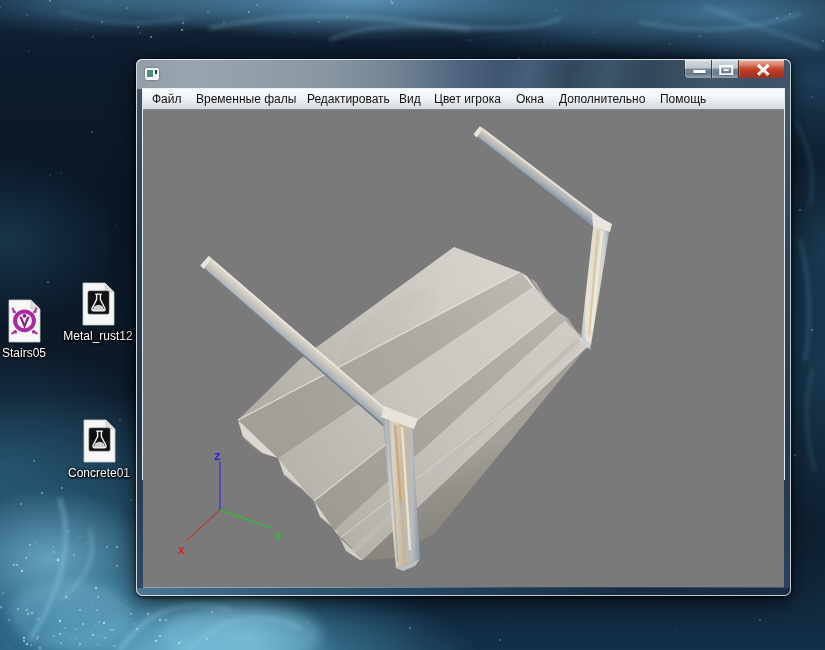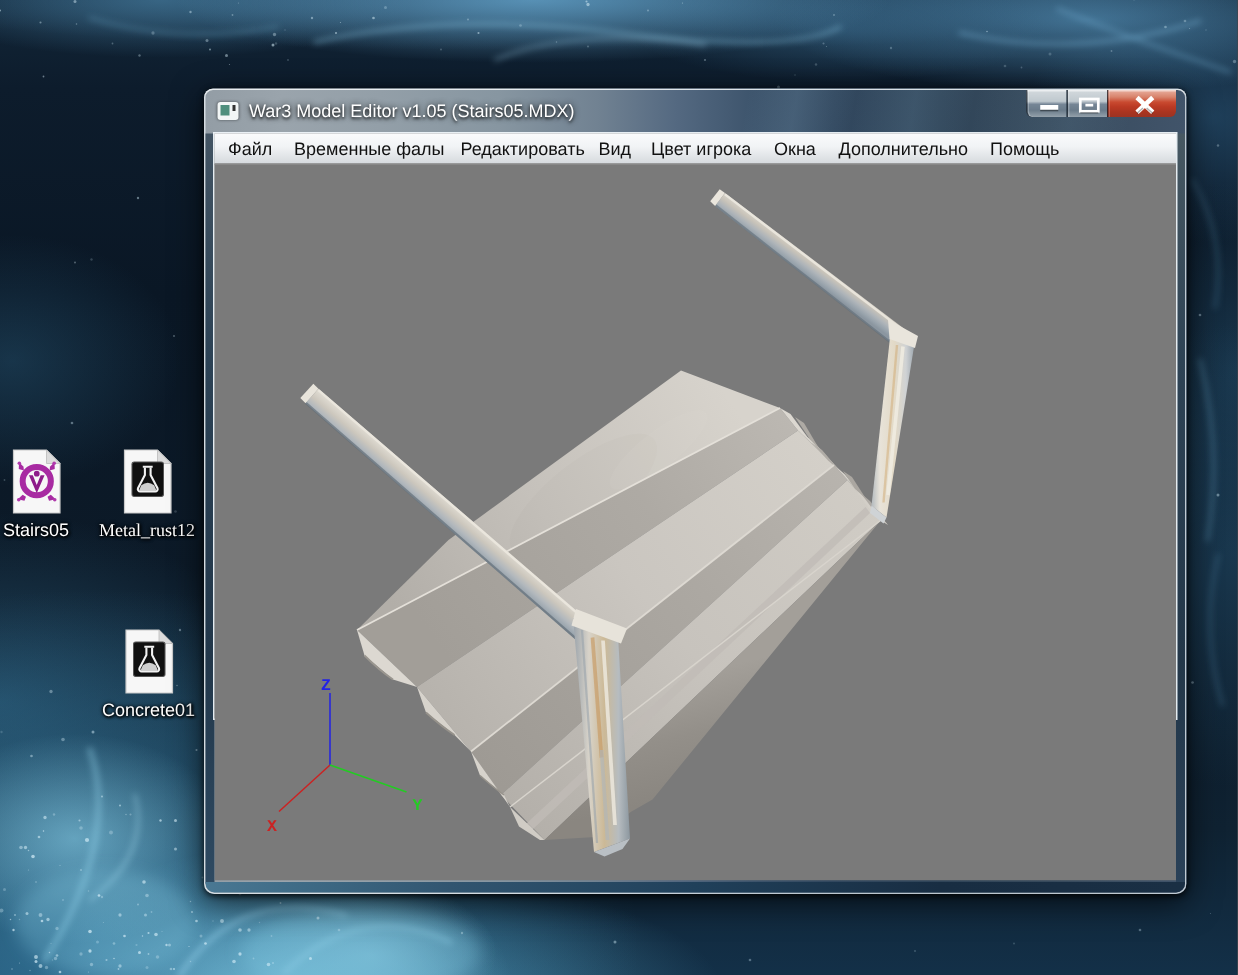--- a/index.html
+++ b/index.html
@@ -336,21 +336,21 @@
       <path d="M9.4 9 l3.2 3 l-4.4 1 l-1 -2.6 z" fill="#a82ba2"></path>
       <circle cx="-11.6" cy="-12" r="1.2" fill="#b13bad"></circle>
       <circle cx="11.6" cy="-12" r="1.2" fill="#b13bad"></circle>
       <circle cx="-12" cy="12.4" r="1.2" fill="#b13bad"></circle>
       <circle cx="12" cy="12.4" r="1.2" fill="#b13bad"></circle>
     </g>
   </svg>
   <div class="lbl">Stairs05</div>
 </div>
 
-<div class="icon" id="ic2" style="left:48px;top:299px;font-family:Liberation Serif, serif;">
+<div class="icon" id="ic2" style="left:48px;top:282px;">
   <svg width="48" height="44" viewBox="0 0 48 44" style="display:block;margin:0 auto;">
     <path d="M9 1 H31 L40 10 V43 H9 Z" fill="#f7f7f7" stroke="#c9c9c9" stroke-width="0.8"></path>
     <path d="M31 1 L31 10 H40 Z" fill="#dcdcdc" stroke="#c0c0c0" stroke-width="0.6"></path>
     <g transform="translate(14,9)">
       <rect x="0" y="0" width="21" height="23" rx="1.5" fill="#101010" stroke="#555" stroke-width="0.7"></rect>
       <g stroke="#f2f2f2" stroke-width="1.4" fill="none">
         <path d="M8.6 3.6 v5 L4 17.5 a1.6 1.6 0 0 0 1.5 2.2 h10 a1.6 1.6 0 0 0 1.5-2.2 L12.4 8.6 v-5"></path>
         <path d="M7.2 3.2 h6.6"></path>
       </g>
       <path d="M6.2 15.5 q4.3 -3.4 8.6 0 l1.3 3 q0.2 0.8 -0.7 0.8 h-9.8 q-0.9 0 -0.7 -0.8 z" fill="#cfcfcf"></path>
@@ -374,21 +374,20 @@
   </svg>
   <div class="lbl">Concrete01</div>
 </div>
 
 <div class="win">
   <div class="tbar"></div>
   <div class="ticon">
       <i></i>
       <b></b>
     </div>
-  <div class="ttext">War3 Model Editor v1.05 (Stairs05.MDX)</div>
   <div class="btns">
     <div class="btn mn">
         <svg width="27" height="18" style="position:absolute;left:0;top:0;">
           <rect x="8.5" y="10" width="12" height="3.2" fill="#fff"></rect>
           <rect x="8.5" y="13.2" width="12" height="1" fill="rgba(0,0,0,.4)"></rect>
         </svg>
       </div>
     <div class="btn mx">
         <svg width="27" height="18" style="position:absolute;left:0;top:0;">
           <rect x="8.2" y="6" width="12" height="8.2" fill="none" stroke="#fff" stroke-width="1.8"></rect>

